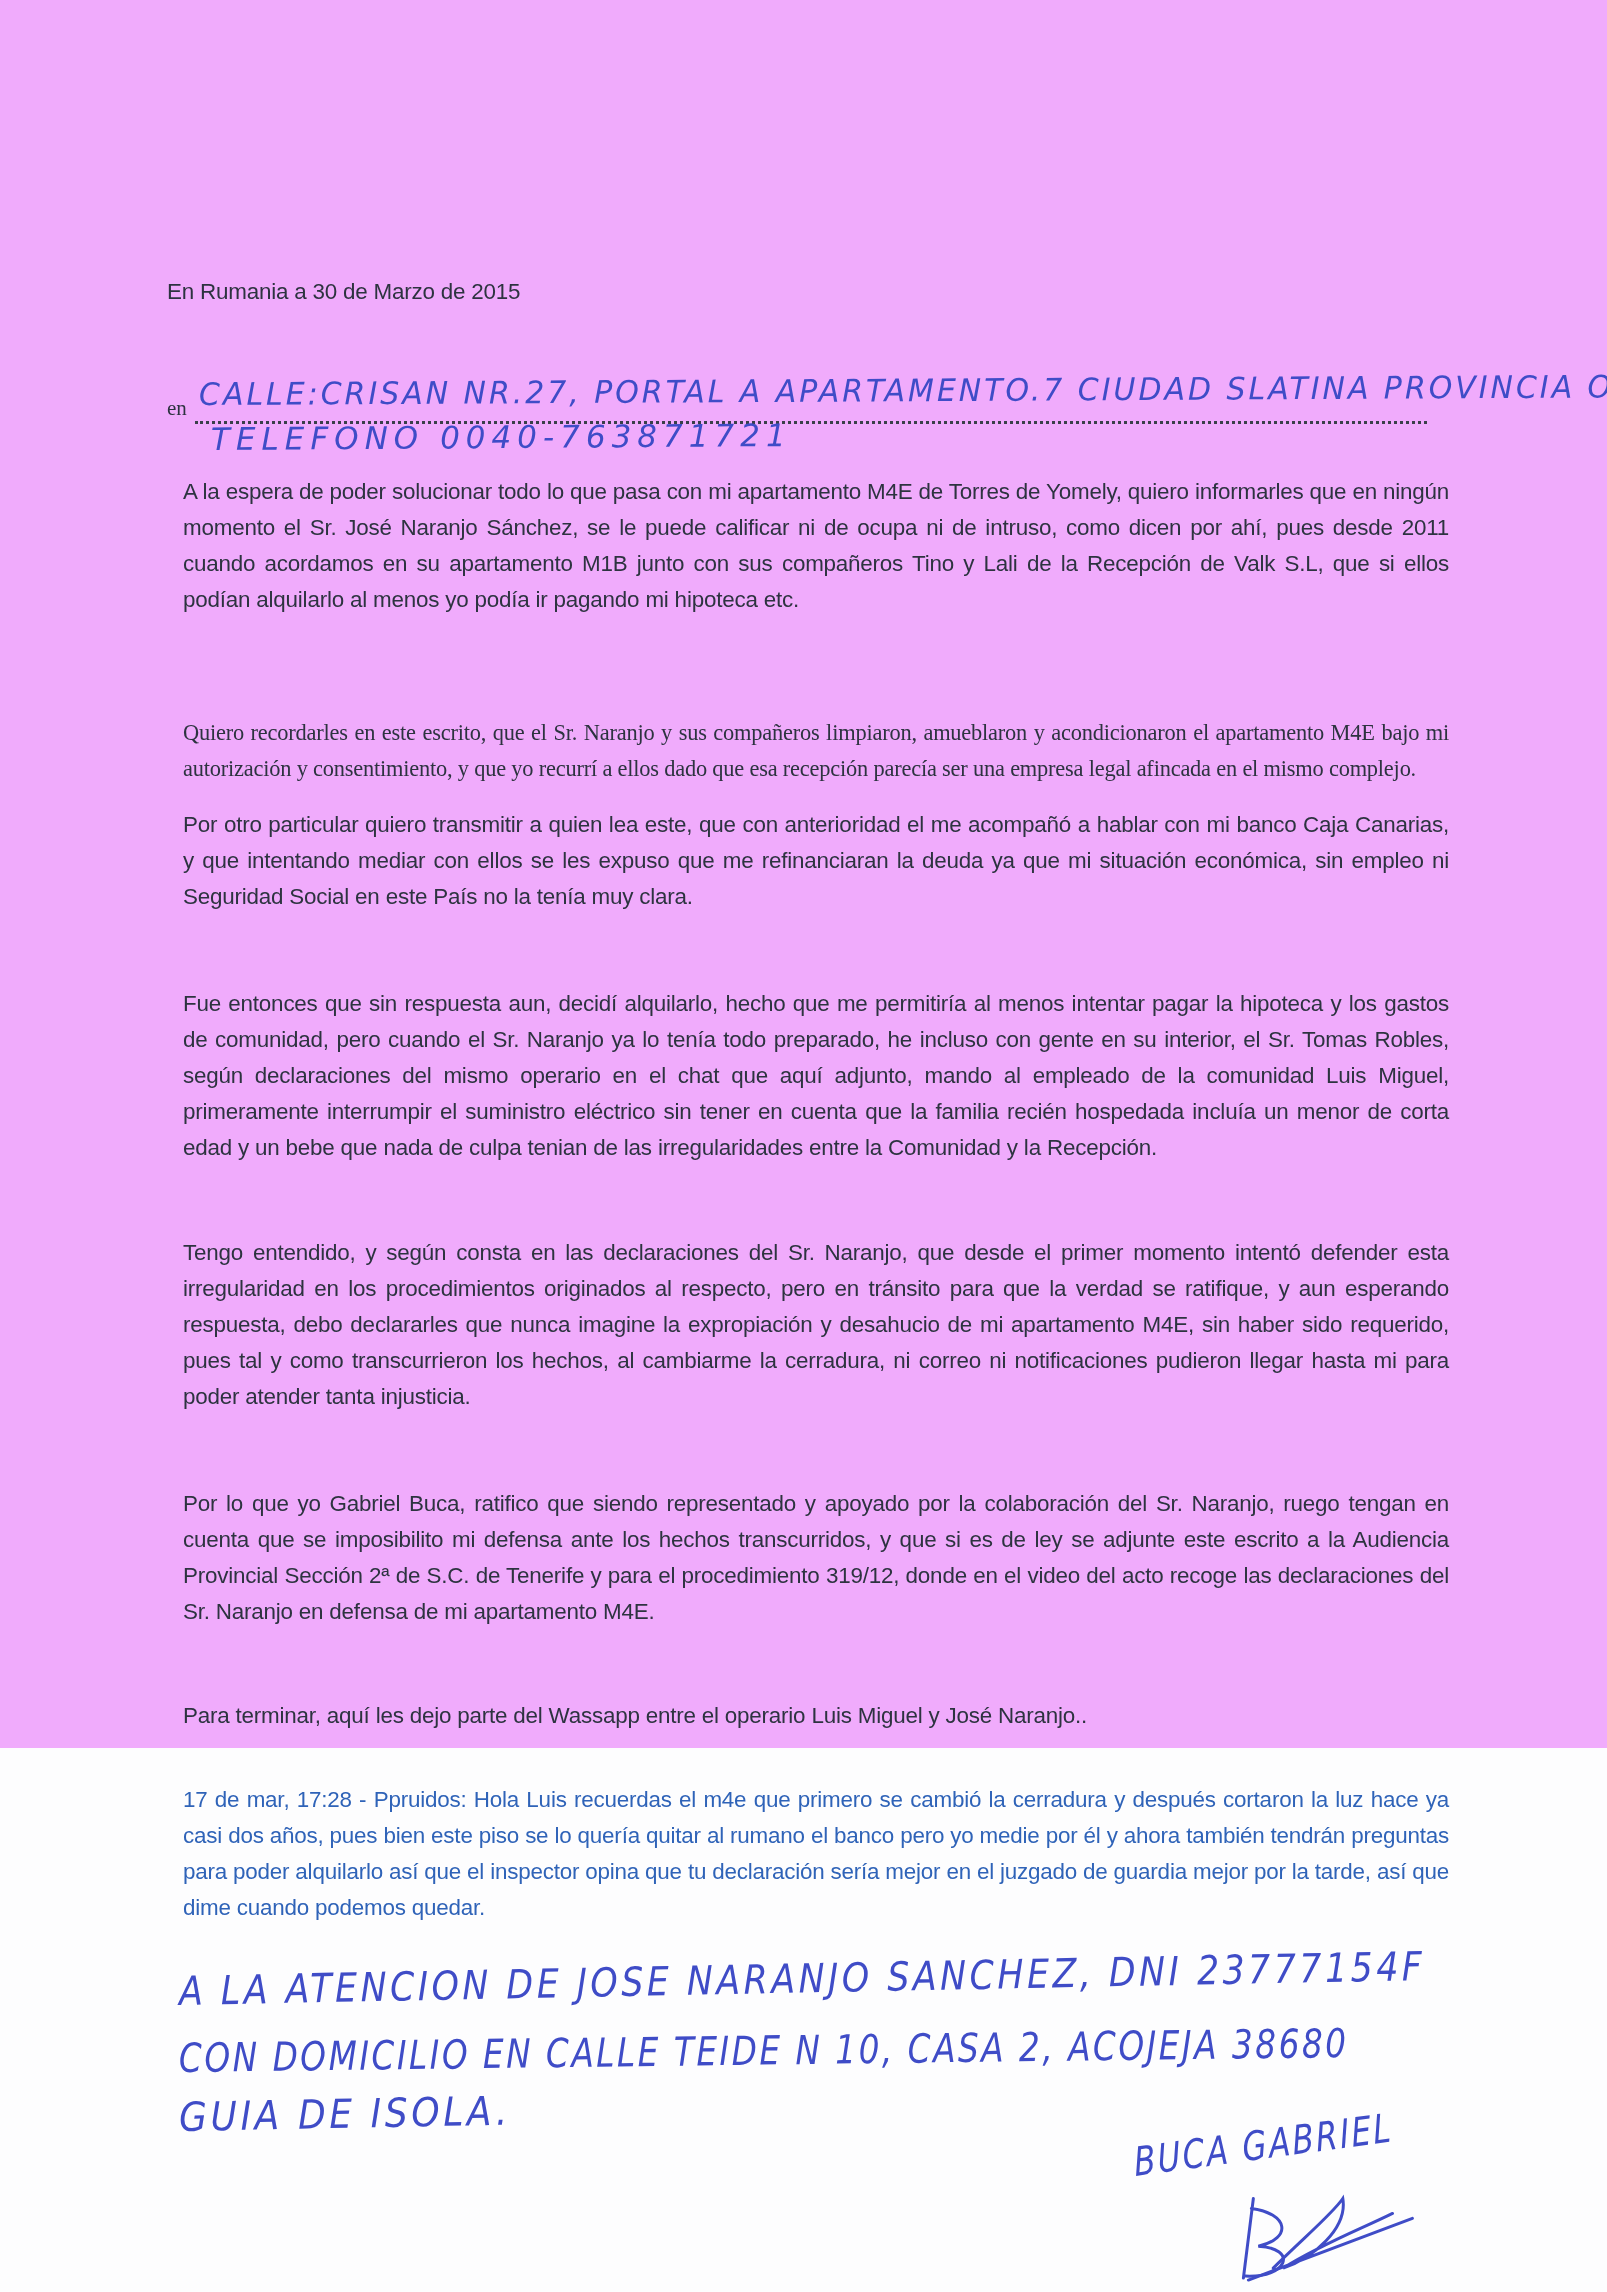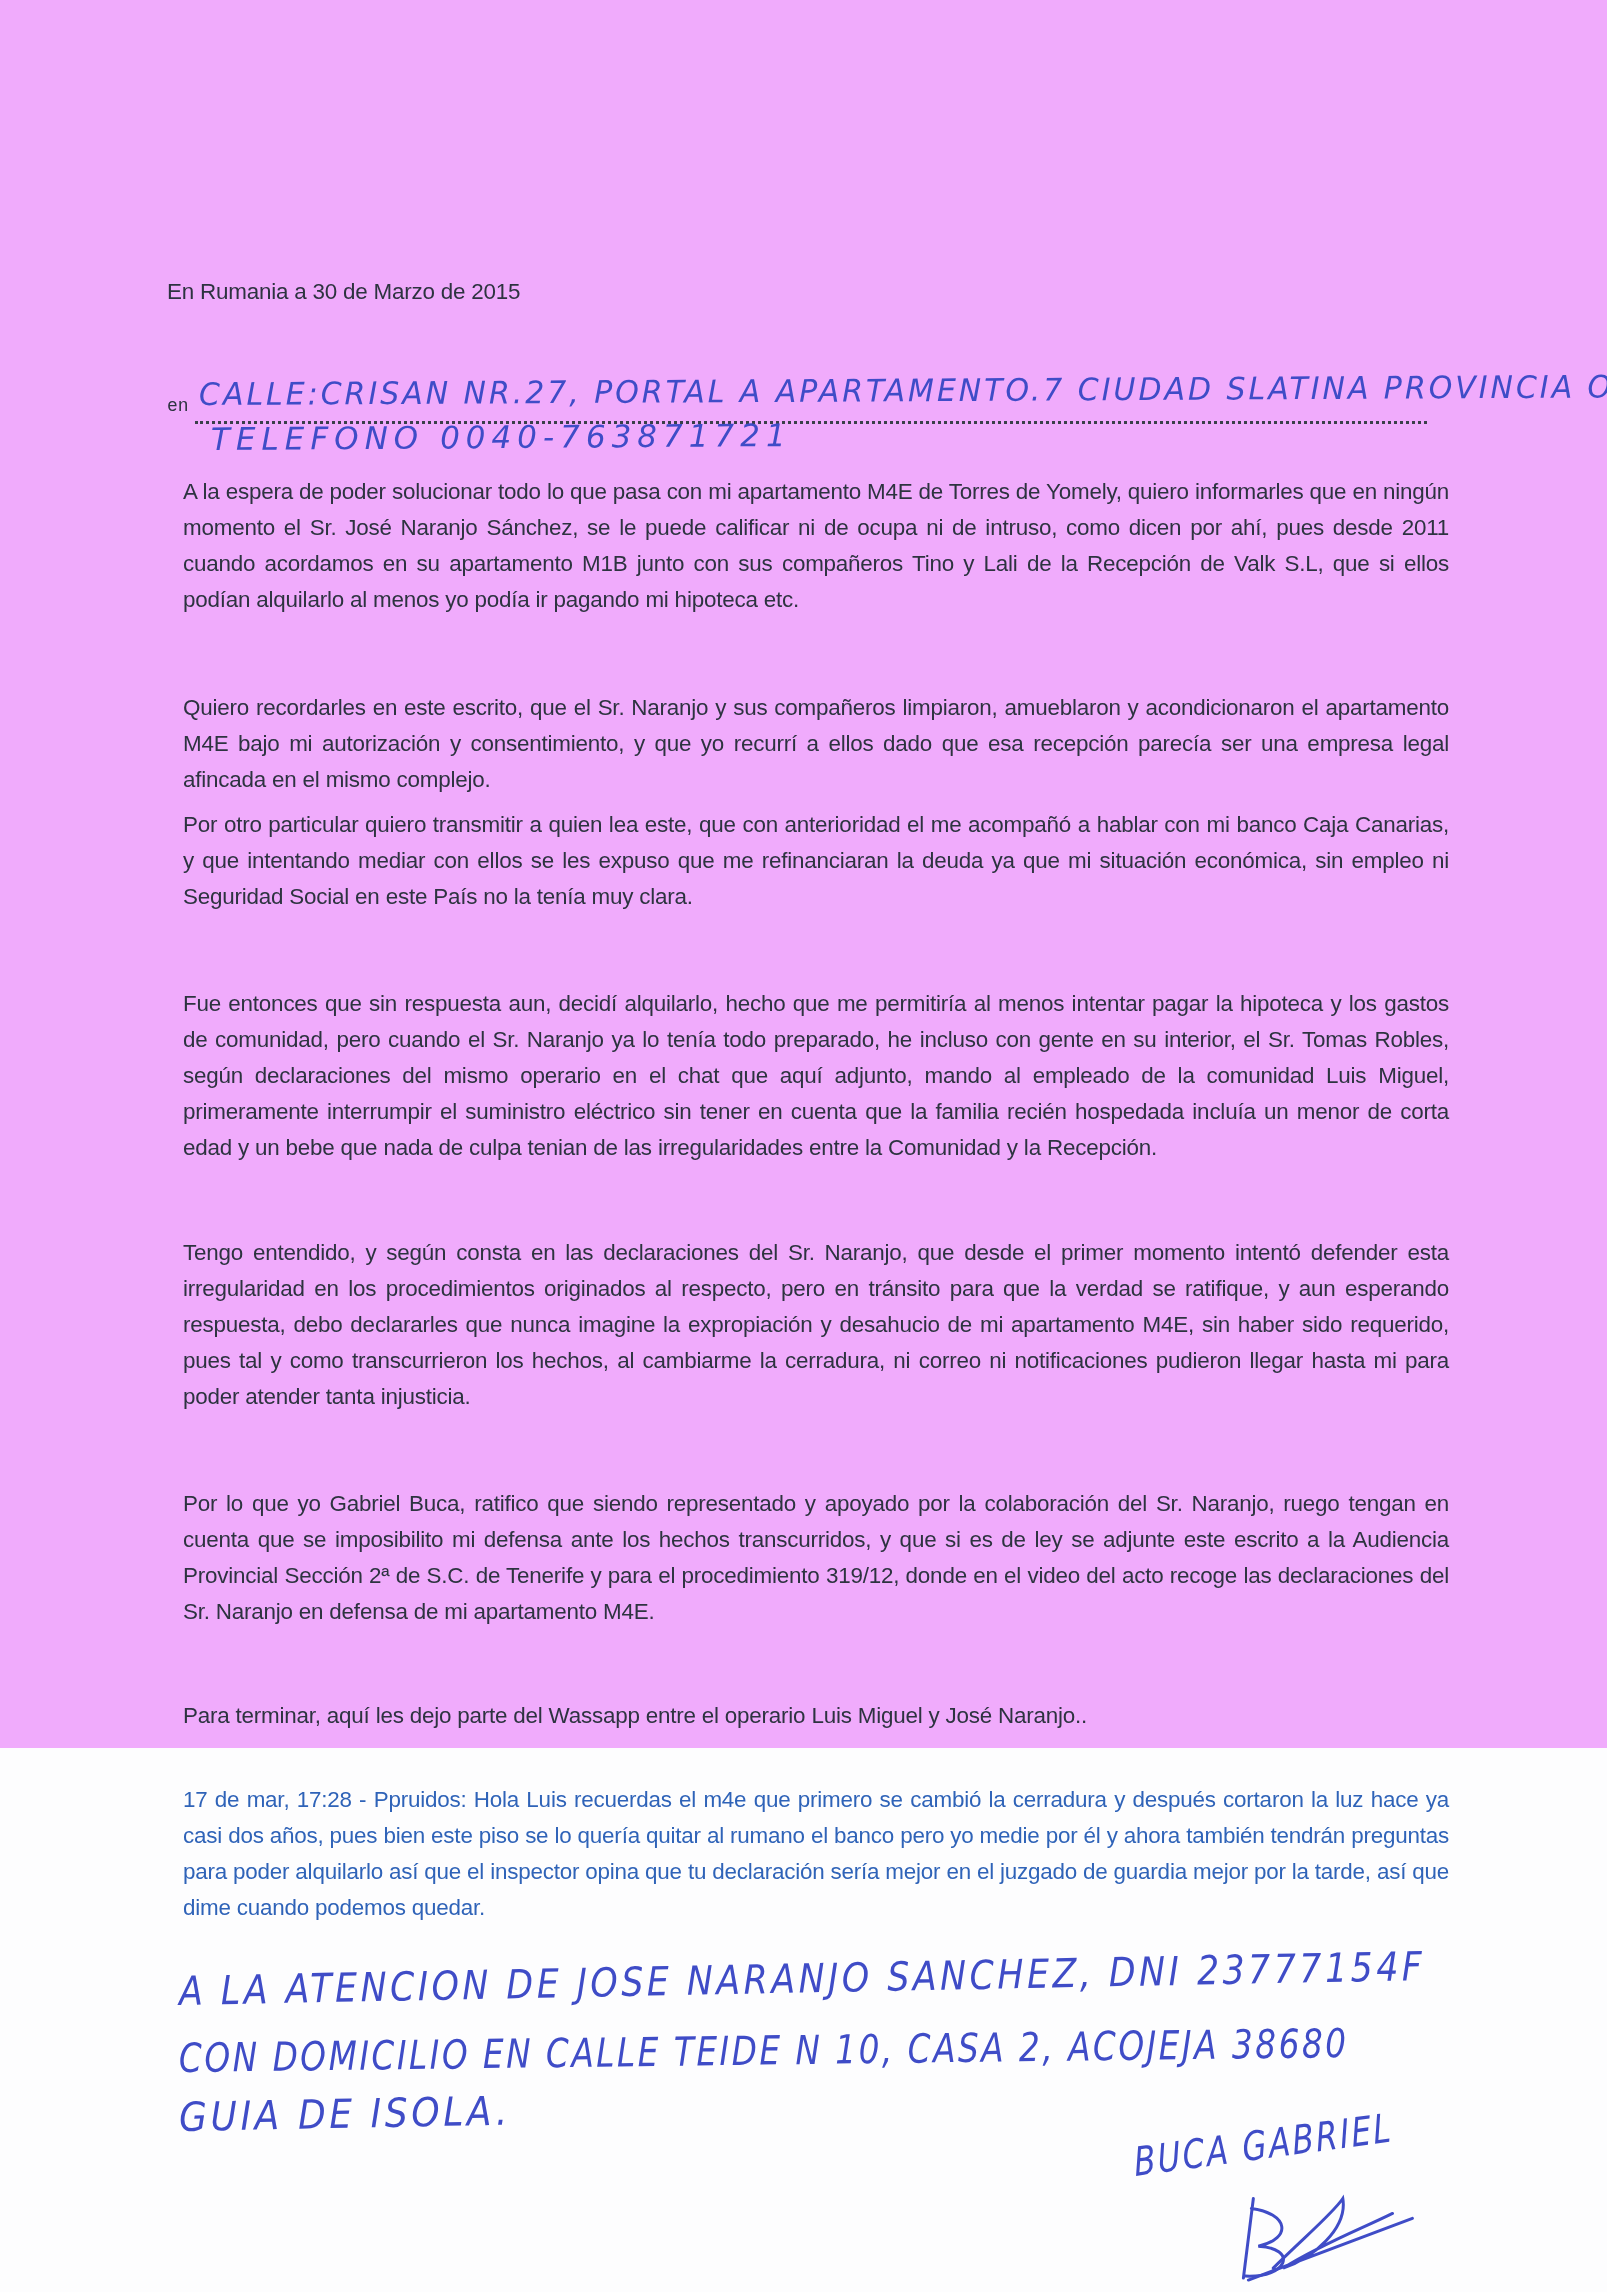--- a/index.html
+++ b/index.html
@@ -15,39 +15,39 @@
   .blue { color: #2f63b8; }
   .hand {
     position: absolute; font-family: "DejaVu Sans", sans-serif; color: #3f4cc7;
     font-style: italic; font-weight: normal; white-space: nowrap; letter-spacing: 2px;
     transform-origin: left center;
   }
   .dots {
     position: absolute; left: 195px; top: 421px; width: 1232px; height: 0;
     border-bottom: 3px dotted #3a3f4a;
   }
-  .en-label { position: absolute; left: 167px; top: 396px; font-family: Liberation Mono, monospace; font-size: 18px; color: #2d3340; }
+  .en-label { position: absolute; left: 167px; top: 396px; font-family: Liberation Serif, serif; font-size: 21px; color: #2d3340; }
   svg.sig { position: absolute; left: 1114px; top: 2119px; }
 </style>
 </head>
 <body>
 
 <div class="page">
 
   <div class="typed line" style="top:277px;">En Rumania a 30 de Marzo de 2015</div>
 
 
   <span class="en-label">en</span>
   <div class="dots"></div>
 
   <div class="hand" style="left:199px; top:376px; font-size:31px; transform:scale(0.97,1) rotate(-0.3deg); letter-spacing:3px;">CALLE:CRISAN NR.27, PORTAL A APARTAMENTO.7 CIUDAD SLATINA PROVINCIA OLT</div>
   <div class="hand" style="left:211px; top:421px; font-size:31px; letter-spacing:6px; transform:rotate(-0.4deg);">TELEFONO 0040-763871721</div>
 
   <p class="typed para" style="top:458px;">A la espera de poder solucionar todo lo que pasa con mi apartamento M4E de Torres de Yomely, quiero informarles que en ningún momento el Sr. José Naranjo Sánchez, se le puede calificar ni de ocupa ni de intruso, como dicen por ahí, pues desde 2011 cuando acordamos en su apartamento M1B junto con sus compañeros Tino y Lali de la Recepción de Valk S.L, que si ellos podían alquilarlo al menos yo podía ir pagando mi hipoteca etc.</p>
-  <p class="typed para" style="top:674px;">Quiero recordarles en este escrito, que el Sr. Naranjo y sus compañeros limpiaron, amueblaron y acondicionaron el apartamento M4E bajo mi autorización y consentimiento, y que yo recurrí a ellos dado que esa recepción parecía ser una empresa legal afincada en el mismo complejo.</p>
+  <p class="typed para" style="top:699px;font-family:Liberation Serif, serif;">Quiero recordarles en este escrito, que el Sr. Naranjo y sus compañeros limpiaron, amueblaron y acondicionaron el apartamento M4E bajo mi autorización y consentimiento, y que yo recurrí a ellos dado que esa recepción parecía ser una empresa legal afincada en el mismo complejo.</p>
   <p class="typed para" style="top:791px;">Por otro particular quiero transmitir a quien lea este, que con anterioridad el me acompañó a hablar con mi banco Caja Canarias, y que intentando mediar con ellos se les expuso que me refinanciaran la deuda ya que mi situación económica, sin empleo ni Seguridad Social en este País no la tenía muy clara.</p>
   <p class="typed para" style="top:970px;">Fue entonces que sin respuesta aun, decidí alquilarlo, hecho que me permitiría al menos intentar pagar la hipoteca y los gastos de comunidad, pero cuando el Sr. Naranjo ya lo tenía todo preparado, he incluso con gente en su interior, el Sr. Tomas Robles, según declaraciones del mismo operario en el chat que aquí adjunto, mando al empleado de la comunidad Luis Miguel, primeramente interrumpir el suministro eléctrico sin tener en cuenta que la familia recién hospedada incluía un menor de corta edad y un bebe que nada de culpa tenian de las irregularidades entre la Comunidad y la Recepción.</p>
   <p class="typed para" style="top:1219px;">Tengo entendido, y según consta en las declaraciones del Sr. Naranjo, que desde el primer momento intentó defender esta irregularidad en los procedimientos originados al respecto, pero en tránsito para que la verdad se ratifique, y aun esperando respuesta, debo declararles que nunca imagine la expropiación y desahucio de mi apartamento M4E, sin haber sido requerido, pues tal y como transcurrieron los hechos, al cambiarme la cerradura, ni correo ni notificaciones pudieron llegar hasta mi para poder atender tanta injusticia.</p>
   <p class="typed para" style="top:1470px;">Por lo que yo Gabriel Buca, ratifico que siendo representado y apoyado por la colaboración del Sr. Naranjo, ruego tengan en cuenta que se imposibilito mi defensa ante los hechos transcurridos, y que si es de ley se adjunte este escrito a la Audiencia Provincial Sección 2ª de S.C. de Tenerife y para el procedimiento 319/12, donde en el video del acto recoge las declaraciones del Sr. Naranjo en defensa de mi apartamento M4E.</p>
   <p class="typed para" style="top:1682px;">Para terminar, aquí les dejo parte del Wassapp entre el operario Luis Miguel y José Naranjo..</p>
 
   <p class="typed para blue" style="top:1766px;">17 de mar, 17:28 - Ppruidos: Hola Luis recuerdas el m4e que primero se cambió la cerradura y después cortaron la luz hace ya casi dos años, pues bien este piso se lo quería quitar al rumano el banco pero yo medie por él y ahora también tendrán preguntas para poder alquilarlo así que el inspector opina que tu declaración sería mejor en el juzgado de guardia mejor por la tarde, así que dime cuando podemos quedar.</p>
 
   <div class="hand" style="left:179px; top:1968px; font-size:40px; letter-spacing:4px; transform:scale(0.87,1) rotate(-1deg);">A LA ATENCION DE JOSE NARANJO SANCHEZ, DNI 23777154F</div>
   <div class="hand" style="left:179px; top:2035px; font-size:40px; letter-spacing:3px; transform:scale(0.82,1) rotate(-0.6deg);">CON DOMICILIO EN CALLE TEIDE N 10, CASA 2, ACOJEJA 38680</div>

